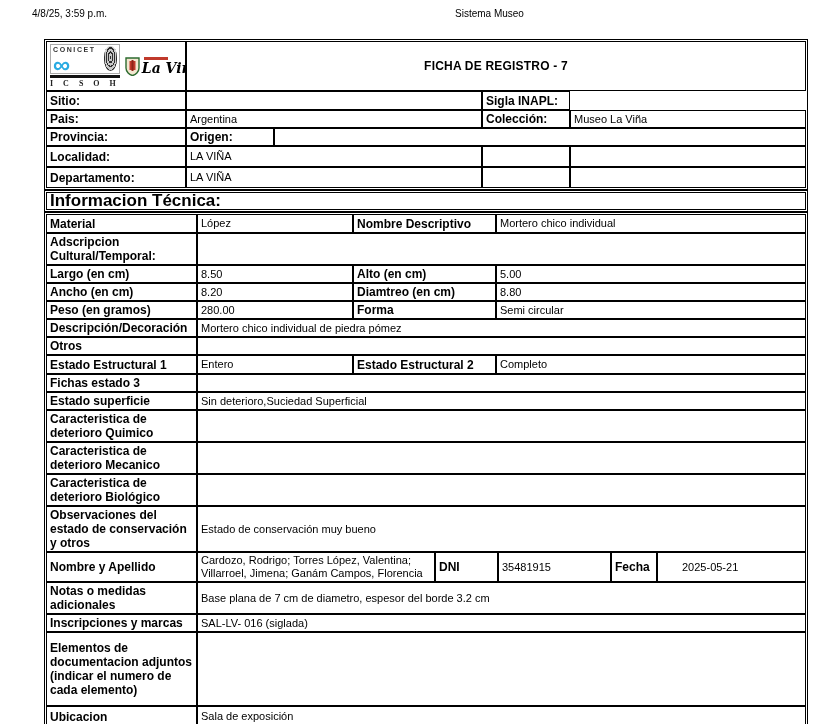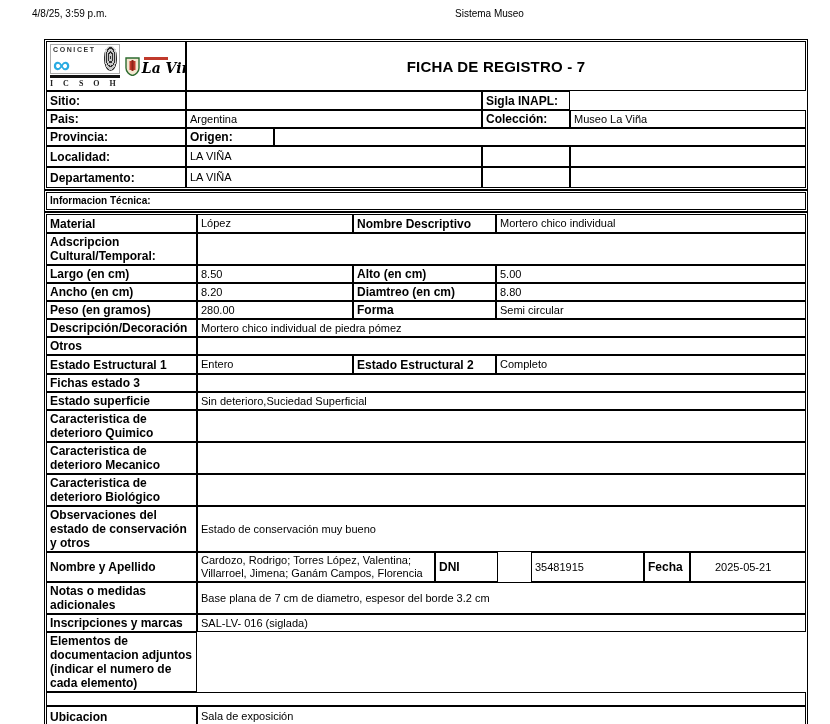--- a/index.html
+++ b/index.html
@@ -28,37 +28,37 @@
   .c-t4 { flex: 1; }
 
   
   .c-a { width: 151px; }
   .c-b { width: 156px; }
   .c-c { width: 143px; }
   .c-d { flex: 1; }
   
   .c-n2 { width: 238px; }
   .c-n3 { width: 63px; }
-  .c-n4 { width: 113px; margin-left: 33px; }
+  .c-n4 { width: 113px; }
   .c-n5 { width: 46px; }
   .c-n6 { flex: 1; padding-left: 24px; }
 
   
   .rh43 { min-height: 43px; }
   .rh21 { min-height: 21px; }
   .rh19 { min-height: 19px; }
   .rh18 { min-height: 18px; }
   .rh17 { min-height: 17px; }
   .rh29 { min-height: 29px; }
   .rh30 { min-height: 30px; }
   .rh45 { min-height: 45px; }
-  .rh74 { min-height: 74px; flex-direction: column; }
-
-  
-  .title-cell { justify-content: center; font-weight: bold; font-size: 15px; letter-spacing: 0.2px; }
+  .rh74 { min-height: 74px; }
+
+  
+  .title-cell { justify-content: center; font-weight: bold; font-size: 12px; letter-spacing: 0.2px; }
   .logo-cell { padding: 2px 3px; gap: 5px; align-items: center; }
 
   .conicet { width: 78px; display: flex; flex-direction: column; }
   .conicet-top { border: 1px solid #aaa; background: #fff; display: flex; padding: 1px 2px; gap: 2px; height: 30px; }
   .conicet-left { display: flex; flex-direction: column; justify-content: space-between; flex: 1; }
   .conicet-word { font-size: 7px; font-weight: bold; letter-spacing: 1.6px; color: #333; line-height: 8px; white-space: nowrap; }
   .infinity { color: #29abe2; font-size: 24px; line-height: 14px; font-weight: bold; margin-top: -2px; }
   .fingerprint { width: 13px; height: 25px; border-radius: 50% / 45%;
     background: repeating-radial-gradient(ellipse at 50% 45%, #2f2f2f 0 0.8px, #c9c9c9 0.8px 2px); }
   .conicet-bar { height: 3px; background: #111; margin-top: 1px; }
@@ -66,21 +66,21 @@
     letter-spacing: 4px; margin-top: 1px; white-space: nowrap; }
 
   .lavinia { display: flex; align-items: center; gap: 2px; }
   .shield { width: 15px; height: 19px; flex: none; }
   .lavinia-right { display: flex; flex-direction: column; }
   .lavinia-redline { width: 24px; height: 3px; background: #c0392b; margin-left: 2px; margin-bottom: 1px; }
   .lavinia-script { font-family: "DejaVu Serif", serif; font-style: italic; font-weight: bold;
     font-size: 14px; line-height: 14px; white-space: nowrap; }
 
   
-  .section-title { font-weight: bold; font-size: 10px; line-height: 14px; min-height: 15px; width: 100%; }
+  .section-title { font-weight: bold; font-size: 17px; line-height: 14px; min-height: 15px; width: 100%; }
 
   
   .names { line-height: 13px; }
 </style>
 </head>
 <body>
 
 <div class="print-header">
   <span class="ph-left">4/8/25, 3:59 p.m.</span>
   <span class="ph-center">Sistema Museo</span>

